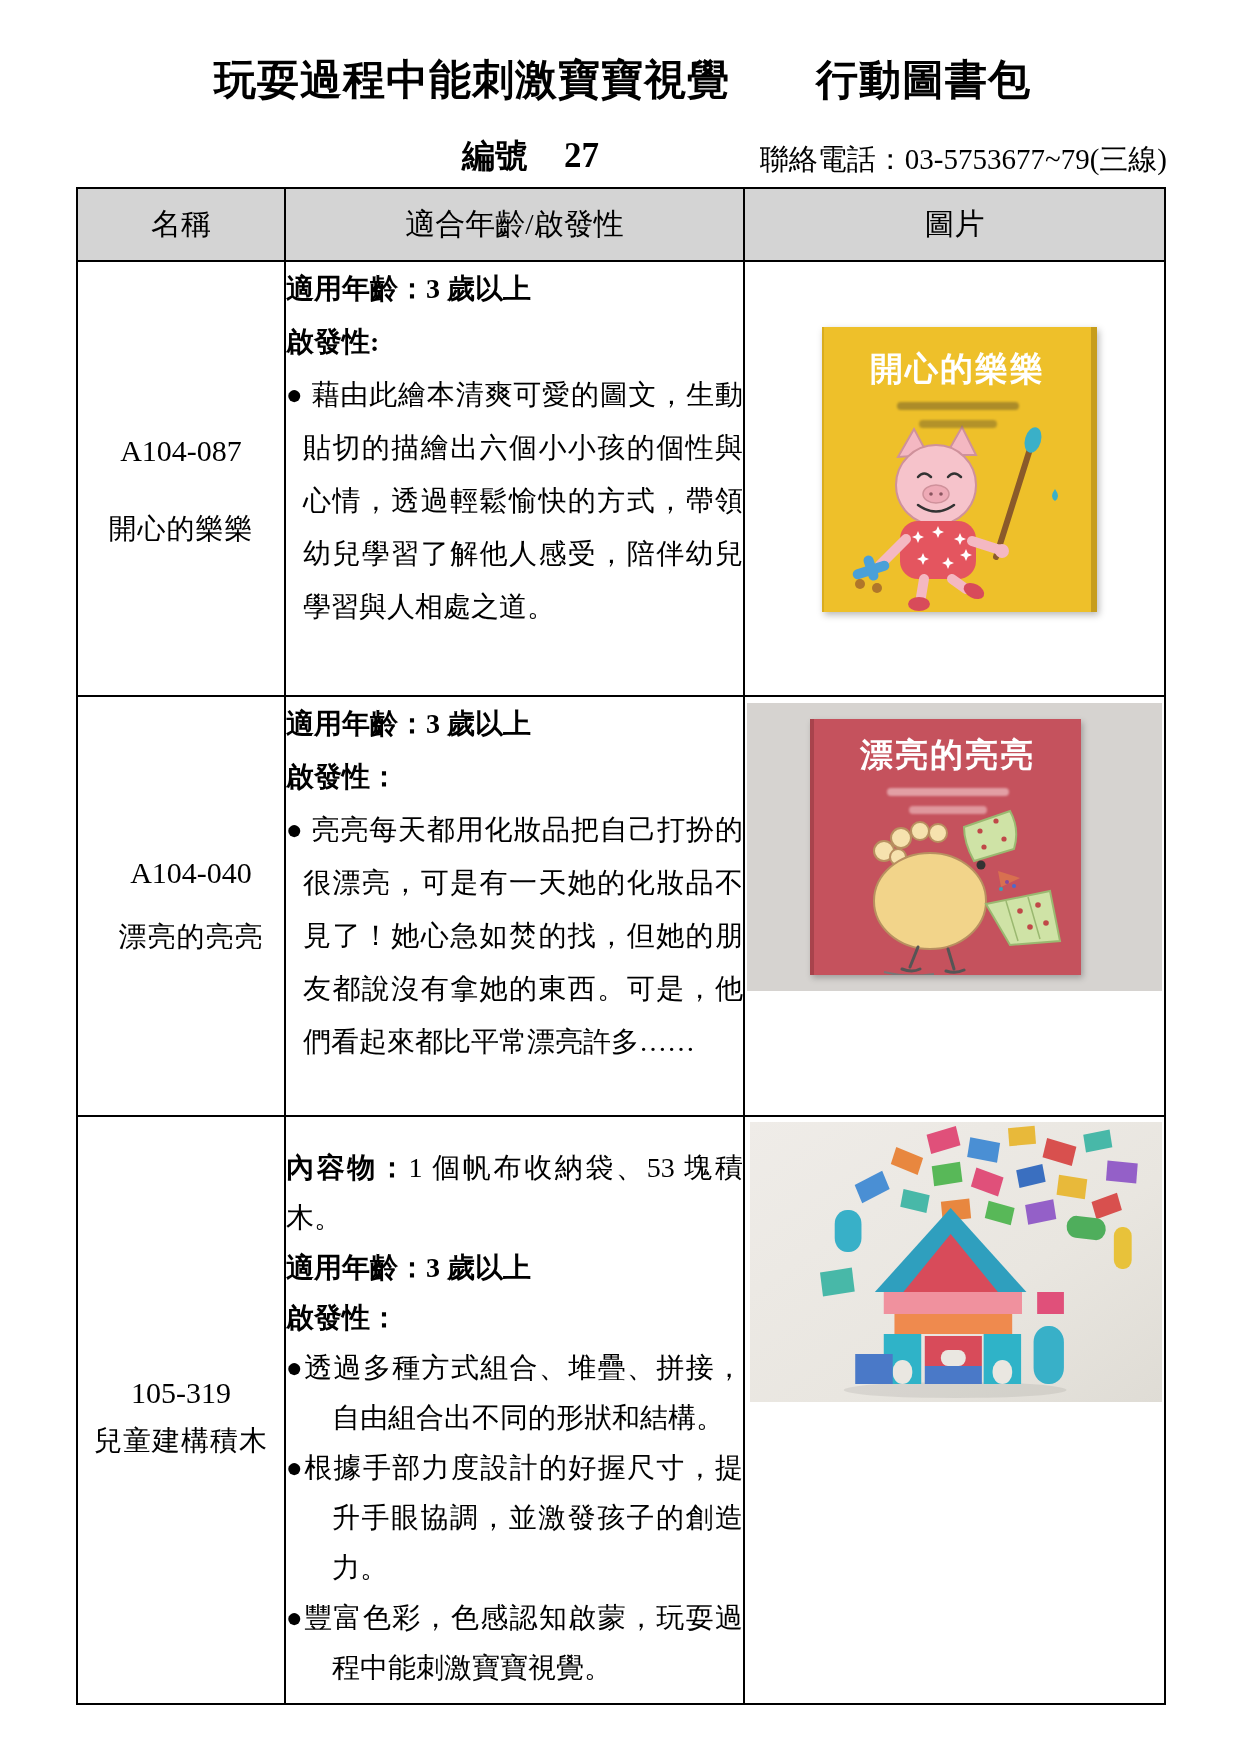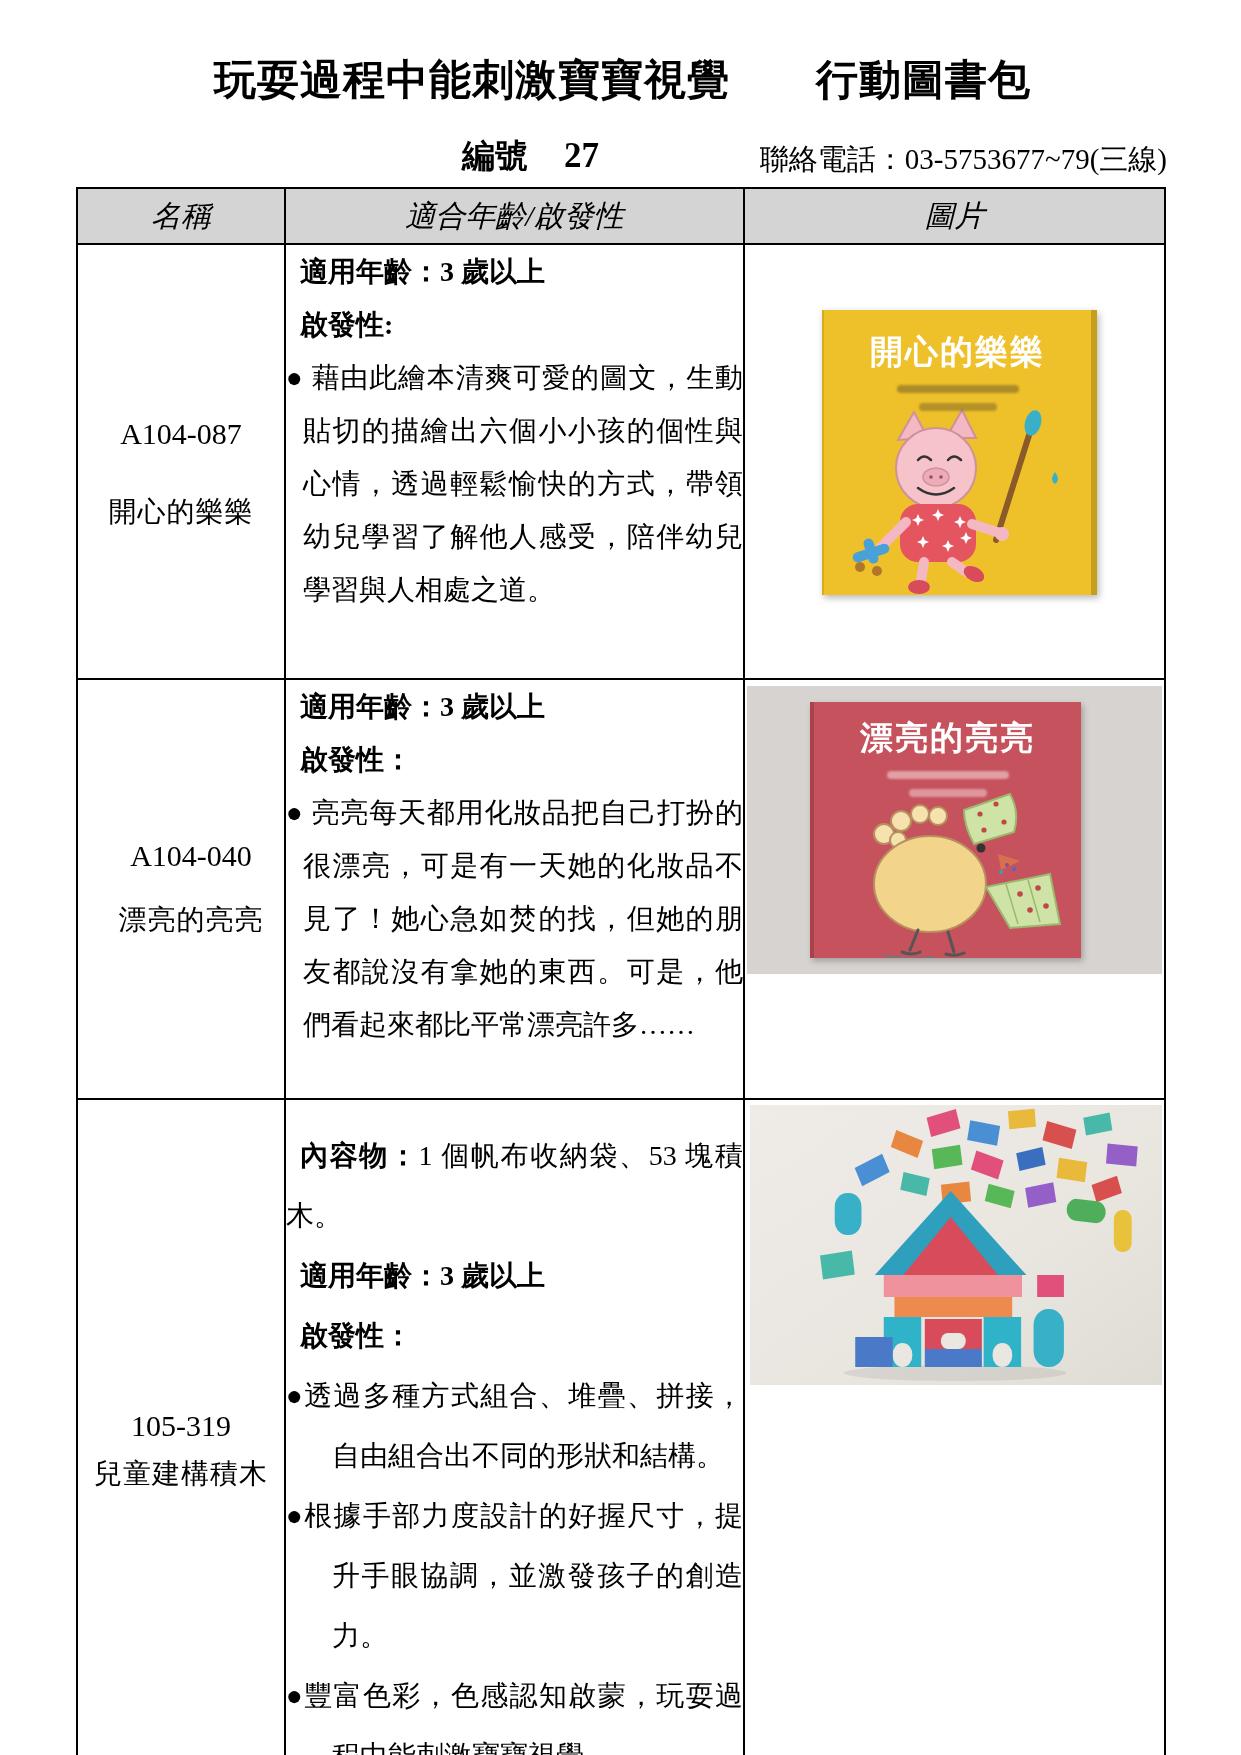--- a/index.html
+++ b/index.html
@@ -19,38 +19,38 @@
   .serial-label{font-size:33px;font-weight:bold;}
   .serial-value{font-size:35px;font-weight:bold;margin-left:36px;font-family:"Liberation Serif","DejaVu Serif",serif;}
   .phone{position:absolute;right:74px;top:140px;font-size:29px;white-space:nowrap;}
 
   table.catalog{
     position:absolute;left:76px;top:187px;width:1088px;
     border-collapse:collapse;table-layout:fixed;
   }
   .catalog th,.catalog td{border:2px solid #000;padding:0;}
   .catalog col.c1{width:208px}.catalog col.c2{width:459px}.catalog col.c3{width:421px}
-  tr.hdr{height:56px;font-style:italic;}
+  tr.hdr{height:73px;}
   tr.hdr th{background:#d4d4d4;font-size:30px;font-weight:normal;text-align:center;vertical-align:middle;}
   tr.r1{height:435px}tr.r2{height:420px}tr.r3{height:588px}
 
   td.name-cell{vertical-align:middle;text-align:center;}
   .name-inner{display:flex;flex-direction:column;align-items:center;}
   .r1 .name-inner{gap:42px;transform:translateY(12px);}
   .r2 .name-inner{gap:28px;padding-left:20px;}
   .r3 .name-inner{gap:12px;transform:translateY(8px);}
   .code{font-size:30px;}
   .iname{font-size:28px;letter-spacing:1px;}
 
   td.desc-cell{vertical-align:top;}
   .desc-cell{padding:3px 18px 0 8px;}
   .desc-cell p{margin:0;font-size:28px;line-height:53px;text-align:justify;}
   .r3 .desc-cell{padding-top:26px;}
-  .r3 .desc-cell p{line-height:60px;}
-  .bold{font-weight:bold;padding-left:14px;}
+  .r3 .desc-cell p{line-height:50px;}
+  .bold{font-weight:bold;}
   .desc-cell p.b{padding-left:17px;text-indent:-17px;}
   .r3 .desc-cell p.b{padding-left:46px;text-indent:-46px;}
 
   td.img-cell{position:relative;vertical-align:top;}
 
   
   .book1{
     position:absolute;left:77px;top:65px;width:267px;height:285px;
     background:#eec02a;
     border-right:6px solid #c79d1c;border-left:2px solid #d9ac1e;

